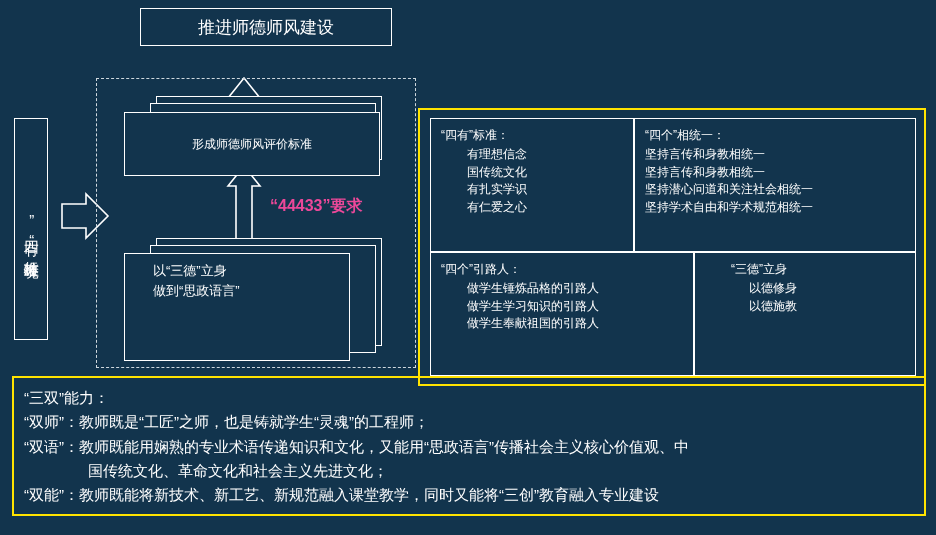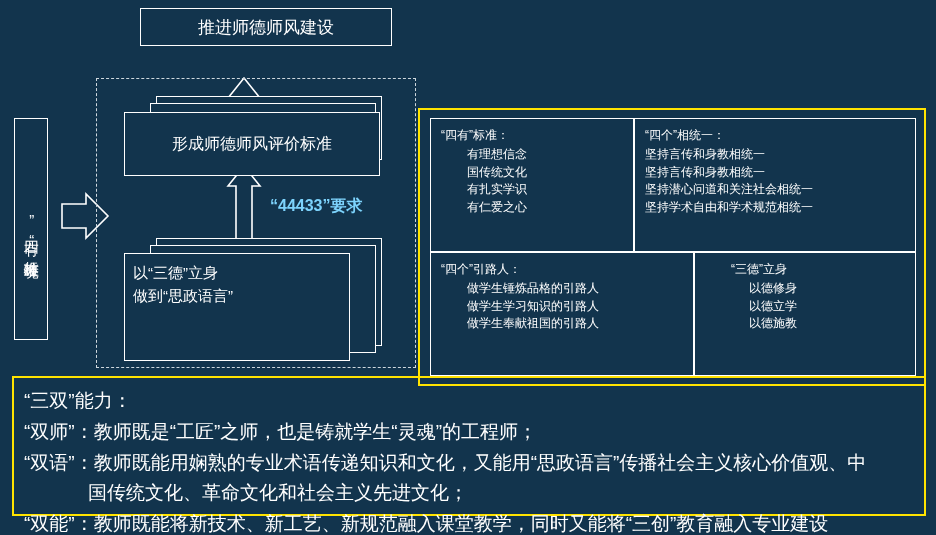--- a/index.html
+++ b/index.html
@@ -58,29 +58,29 @@
     position: absolute;
     box-sizing: border-box;
     border: 1px solid #ffffff;
     background: #12344d;
   }
 
   #crit-shadow2 { left: 156px; top: 96px; width: 226px; height: 64px; }
   #crit-shadow1 { left: 150px; top: 103px; width: 226px; height: 64px; }
   #crit-box {
     left: 124px; top: 112px; width: 256px; height: 64px;
-    font-size: 16px;
+    font-size: 12px;
   }
 
   #req-shadow2 { left: 156px; top: 238px; width: 226px; height: 108px; }
   #req-shadow1 { left: 150px; top: 245px; width: 226px; height: 108px; }
   #req-box {
     left: 124px; top: 253px; width: 226px; height: 108px;
-    font-size: 15px;
-    padding: 7px 0 0 8px;
+    font-size: 13px;
+    padding: 7px 0 0 28px;
     line-height: 1.55;
     text-align: left;
   }
 
   
   #left-label {
     left: 14px; top: 118px;
     width: 34px; height: 222px;
     font-size: 15px;
     line-height: 1.35;
@@ -89,21 +89,21 @@
     letter-spacing: 1px;
     padding-top: 6px;
   }
 
   
   #req-label {
     position: absolute;
     left: 270px; top: 196px;
     font-size: 16px;
     font-weight: bold;
-    color: #7dd3fc;
+    color: #ec4899;
     white-space: nowrap;
   }
 
   
   #yellow-right {
     left: 418px; top: 108px;
     width: 508px; height: 278px;
     border: 2px solid #ffe300;
     background: transparent;
   }
@@ -134,21 +134,21 @@
   #cell-sande  { left: 694px; top: 252px; width: 222px; height: 124px; }
 
   .indent1 { padding-left: 26px; }
   .indent2 { padding-left: 44px; }
 
   
   #bottom-text {
     position: absolute;
     left: 24px; top: 386px;
     width: 892px; height: 122px;
-    font-size: 19px;
+    font-size: 15px;
     line-height: 1.62;
   }
   #bottom-text .bt-title { display:block; }
   #bottom-text .bt-row { display:block; white-space: pre-wrap; }
   #bottom-text .bt-row.hang { padding-left: 64px; }
 </style>
 </head>
 <body>
 
 <div class="canvas">
@@ -215,21 +215,20 @@
   <div class="cell" id="cell-yinlu">
     <span class="cell-title">“四个”引路人：</span>
     <span class="cell-body indent1">做学生锤炼品格的引路人</span>
     <span class="cell-body indent1">做学生学习知识的引路人</span>
     <span class="cell-body indent1">做学生奉献祖国的引路人</span>
   </div>
 
   <div class="cell" id="cell-sande">
     <span class="cell-title indent1">“三德”立身</span>
     <span class="cell-body indent2">以德修身</span>
-    <span class="cell-body indent2">以德立学</span>
     <span class="cell-body indent2">以德施教</span>
   </div>
 
   <div id="bottom-text">
     <span class="bt-title">“三双”能力：</span>
     <span class="bt-row">“双师”：教师既是“工匠”之师，也是铸就学生“灵魂”的工程师；</span>
     <span class="bt-row">“双语”：教师既能用娴熟的专业术语传递知识和文化，又能用“思政语言”传播社会主义核心价值观、中</span>
     <span class="bt-row hang">国传统文化、革命文化和社会主义先进文化；</span>
     <span class="bt-row">“双能”：教师既能将新技术、新工艺、新规范融入课堂教学，同时又能将“三创”教育融入专业建设</span>
   </div>

